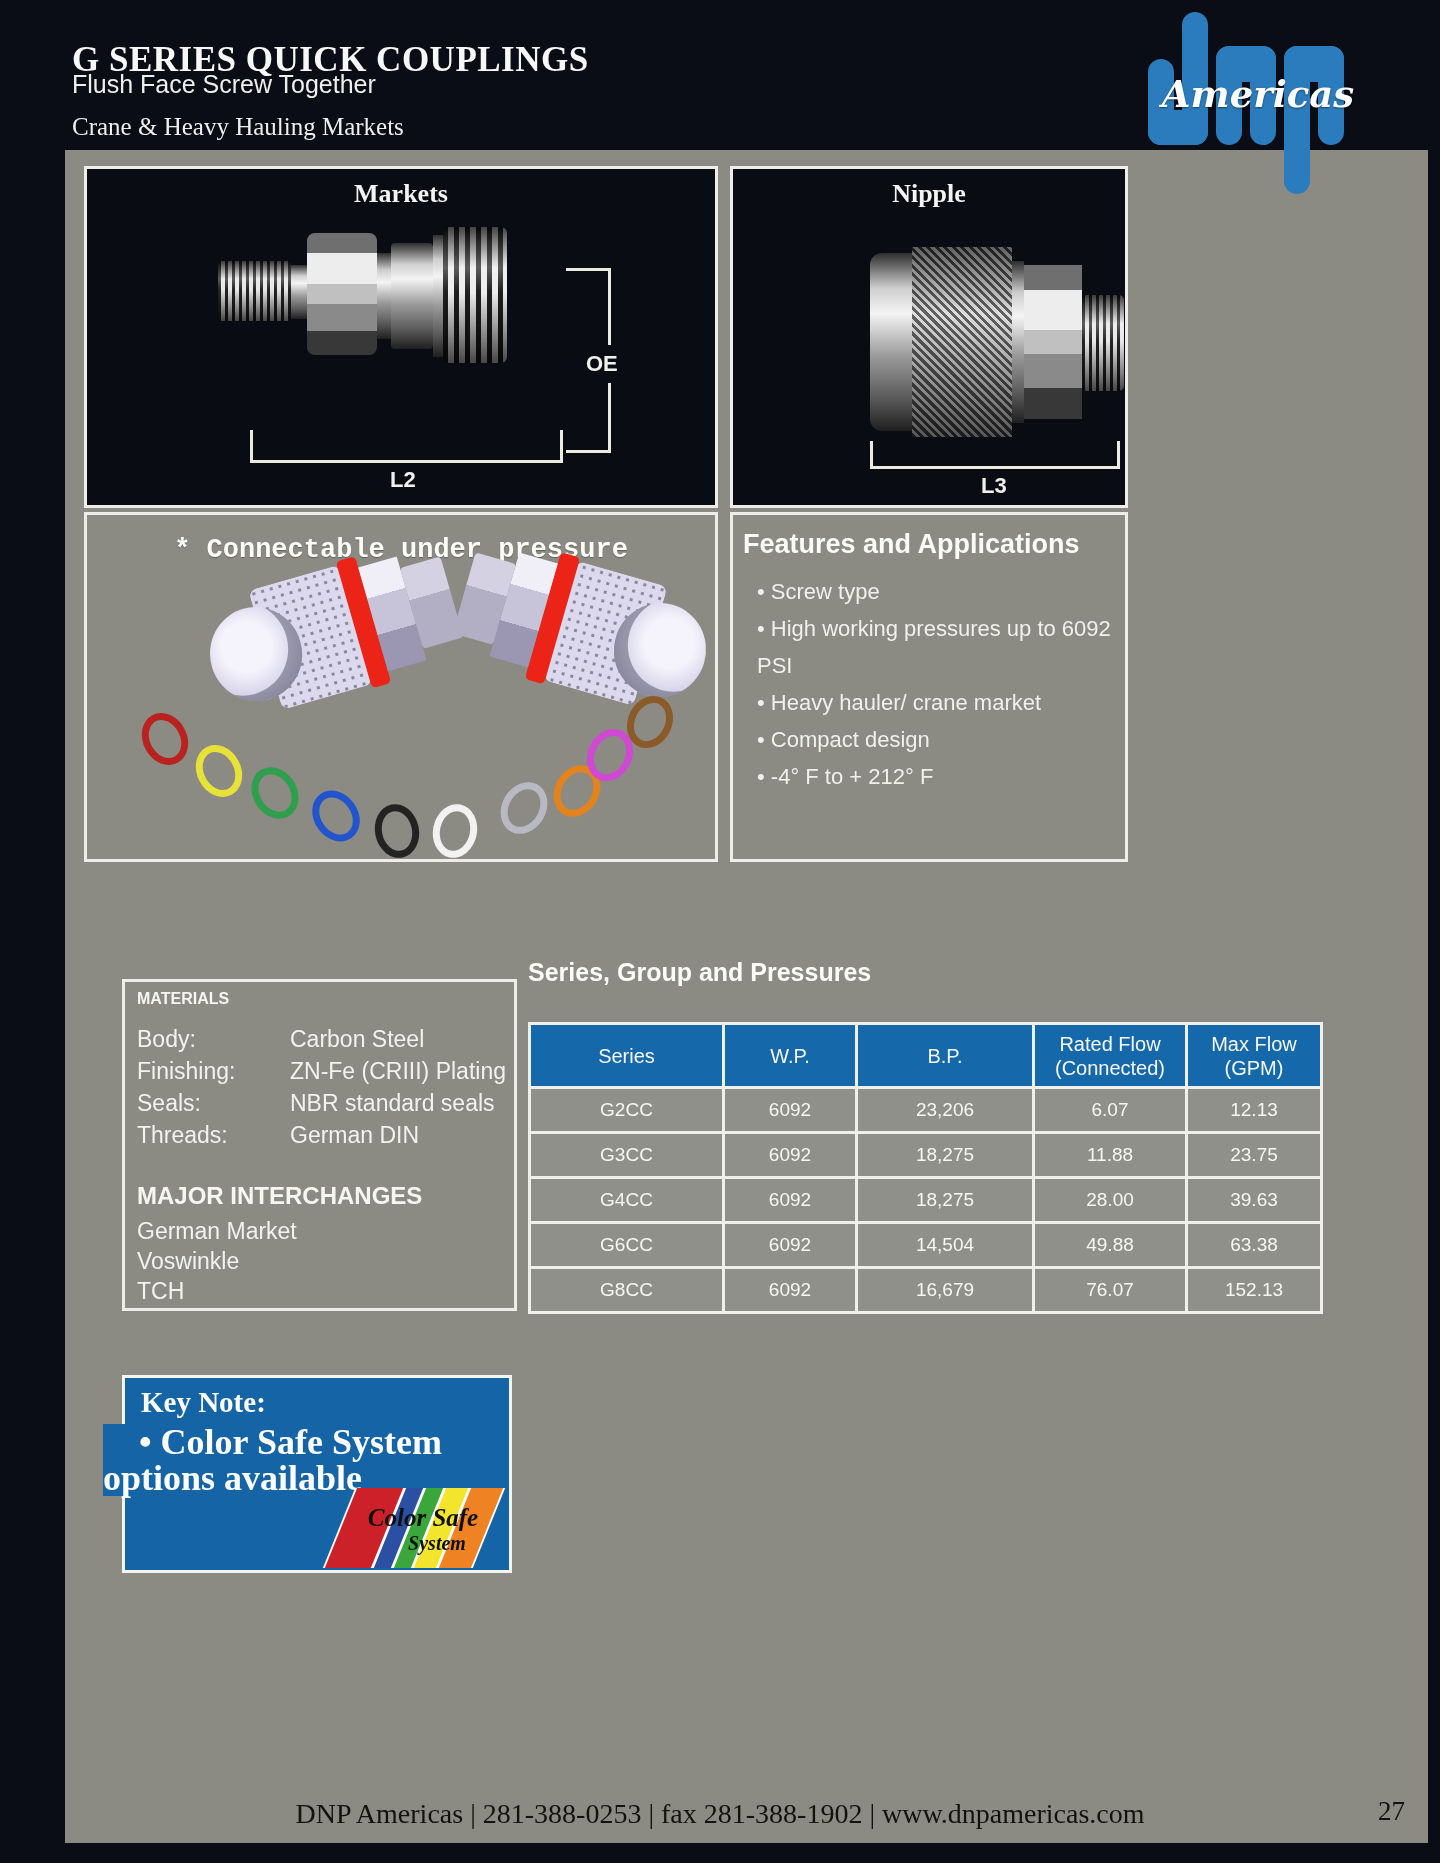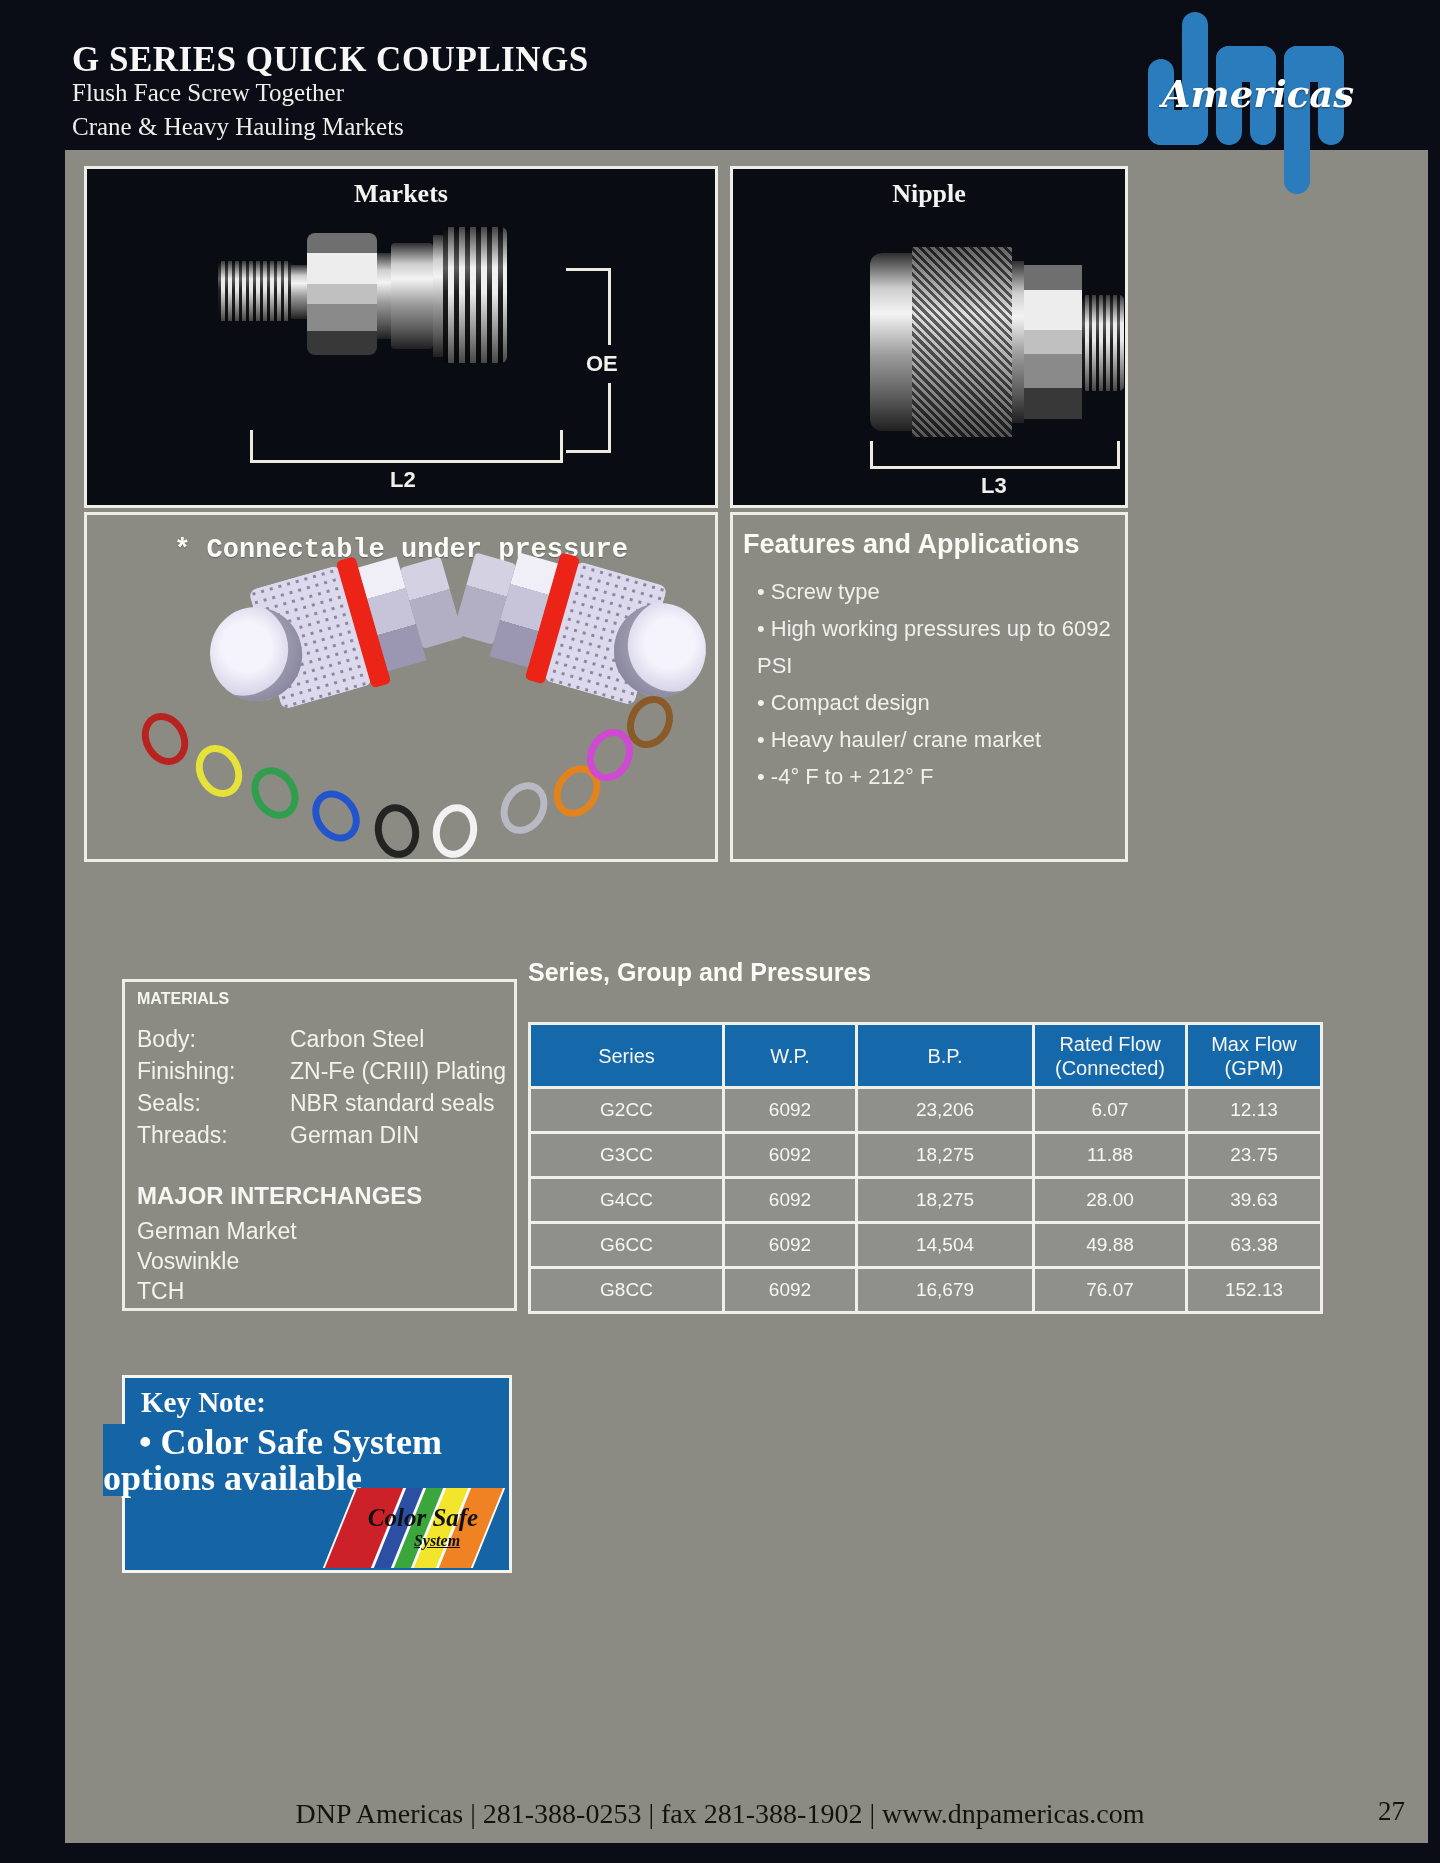--- a/index.html
+++ b/index.html
@@ -16,21 +16,21 @@
   body{font-family:"Liberation Sans",sans-serif;background:#555;}
   .page{position:relative;width:1440px;height:1863px;background:var(--gray);overflow:hidden;}
   .band{position:absolute;background:var(--dark);}
   .band-top{left:0;top:0;width:1440px;height:150px;}
   .band-left{left:0;top:0;width:65px;height:1863px;}
   .band-right{left:1428px;top:0;width:12px;height:1863px;}
   .band-bottom{left:0;top:1843px;width:1440px;height:20px;}
 
   
   .hdr-title{position:absolute;left:72px;top:40px;font-family:"Liberation Serif",serif;font-weight:bold;font-size:35px;letter-spacing:.5px;color:#f7f7f5;}
-  .hdr-sub1{position:absolute;left:72px;top:79px;font-family:Liberation Serif, serif;font-size:25px;color:#eeeeea;}
+  .hdr-sub1{position:absolute;left:72px;top:70px;font-family:Liberation Sans, sans-serif;font-size:25px;color:#eeeeea;}
   .hdr-sub2{position:absolute;left:72px;top:113px;font-family:"Liberation Serif",serif;font-size:25px;color:#eeeeea;}
   .logo{position:absolute;left:1148px;top:4px;width:220px;height:190px;}
   .logo svg{position:absolute;left:0;top:0;}
   .logo-bar{fill:var(--logo-blue);}
   .logo-americas{position:absolute;left:-12px;top:68px;width:244px;text-align:center;font-family:"DejaVu Serif",serif;font-style:italic;font-weight:bold;font-size:37px;color:#fff;text-shadow:0 1px 2px rgba(0,0,0,.45);}
 
   
   .panel{position:absolute;border:3px solid var(--border-white);}
   .panel-dark{background:var(--panel-black);}
   .panel-gray{background:var(--gray);}
@@ -88,21 +88,21 @@
 
   
   .keynote-box{position:absolute;left:122px;top:1375px;width:390px;height:198px;background:var(--keynote-blue);border:3px solid #f4f4f1;}
   .kn-title{position:absolute;left:16px;top:8px;font-family:"Liberation Serif",serif;font-weight:bold;font-size:29px;color:#fdfdfb;}
   .kn-bullet{position:absolute;left:-22px;top:46px;width:392px;padding-left:0;text-indent:36px;background:var(--keynote-blue);font-family:"Liberation Serif",serif;font-weight:bold;font-size:36px;line-height:36px;color:#fdfdfb;}
   .cs-logo{position:absolute;left:190px;top:110px;width:195px;height:80px;}
   .cs-stripes{position:absolute;left:24px;top:0;width:150px;height:80px;background:#fff;display:flex;gap:3px;padding:0 2px;transform:skewX(-22deg);}
   .cs-stripe{height:100%;}
   .cs-s0{width:34%;}.cs-s1{width:13%;}.cs-s2{width:13%;}.cs-s3{width:16%;}.cs-s4{width:24%;}
   .cs-text1{position:absolute;left:28px;top:16px;width:160px;text-align:center;font-family:"Liberation Serif",serif;font-style:italic;font-weight:bold;font-size:25px;color:#101010;}
-  .cs-text2{position:absolute;left:62px;top:44px;width:120px;text-align:center;font-family:"Liberation Serif",serif;font-style:italic;font-weight:bold;font-size:16px;color:#101010;text-decoration:underline;}
+  .cs-text2{position:absolute;left:62px;top:44px;width:120px;text-align:center;font-family:"Liberation Serif",serif;font-style:italic;font-weight:bold;font-size:20px;color:#101010;}
 
   
   .footer-text{position:absolute;left:0;top:1798px;width:1440px;text-align:center;font-family:"Liberation Serif",serif;font-size:28px;color:#14120c;}
   .page-num{position:absolute;left:1378px;top:1796px;font-family:"Liberation Serif",serif;font-size:27px;color:#14120c;}
 </style>
 </head>
 <body>
 
 <div class="page">
   <div class="band band-top"></div>
@@ -184,22 +184,22 @@
     <div class="oring" style="left: 468px; top: 249px; transform: rotate(30deg); border-color: rgb(226, 131, 30);"></div>
     <div class="oring" style="left: 501px; top: 213px; transform: rotate(26deg); border-color: rgb(207, 73, 211);"></div>
     <div class="oring" style="left: 541px; top: 180px; transform: rotate(26deg); border-color: rgb(138, 90, 40);"></div>
   </div>
 
   <div class="panel panel-gray panel-features">
     <div class="features-title">Features and Applications</div>
     <ul class="features-list">
       <li>Screw type</li>
       <li>High working pressures up to 6092 PSI</li>
+      <li>Heavy hauler/ crane market</li>
       <li>Compact design</li>
-      <li>Heavy hauler/ crane market</li>
       <li>-4° F to + 212° F</li>
     </ul>
   </div>
 
   <div class="materials-box">
     <div class="mat-title">MATERIALS</div>
     <div class="spec-row" style="top:44px;"><span>Body:</span><span class="val">Carbon Steel</span></div>
     <div class="spec-row" style="top:76px;"><span>Finishing:</span><span class="val">ZN-Fe (CRIII) Plating</span></div>
     <div class="spec-row" style="top:108px;"><span>Seals:</span><span class="val">NBR standard seals</span></div>
     <div class="spec-row" style="top:140px;"><span>Threads:</span><span class="val">German DIN</span></div>

